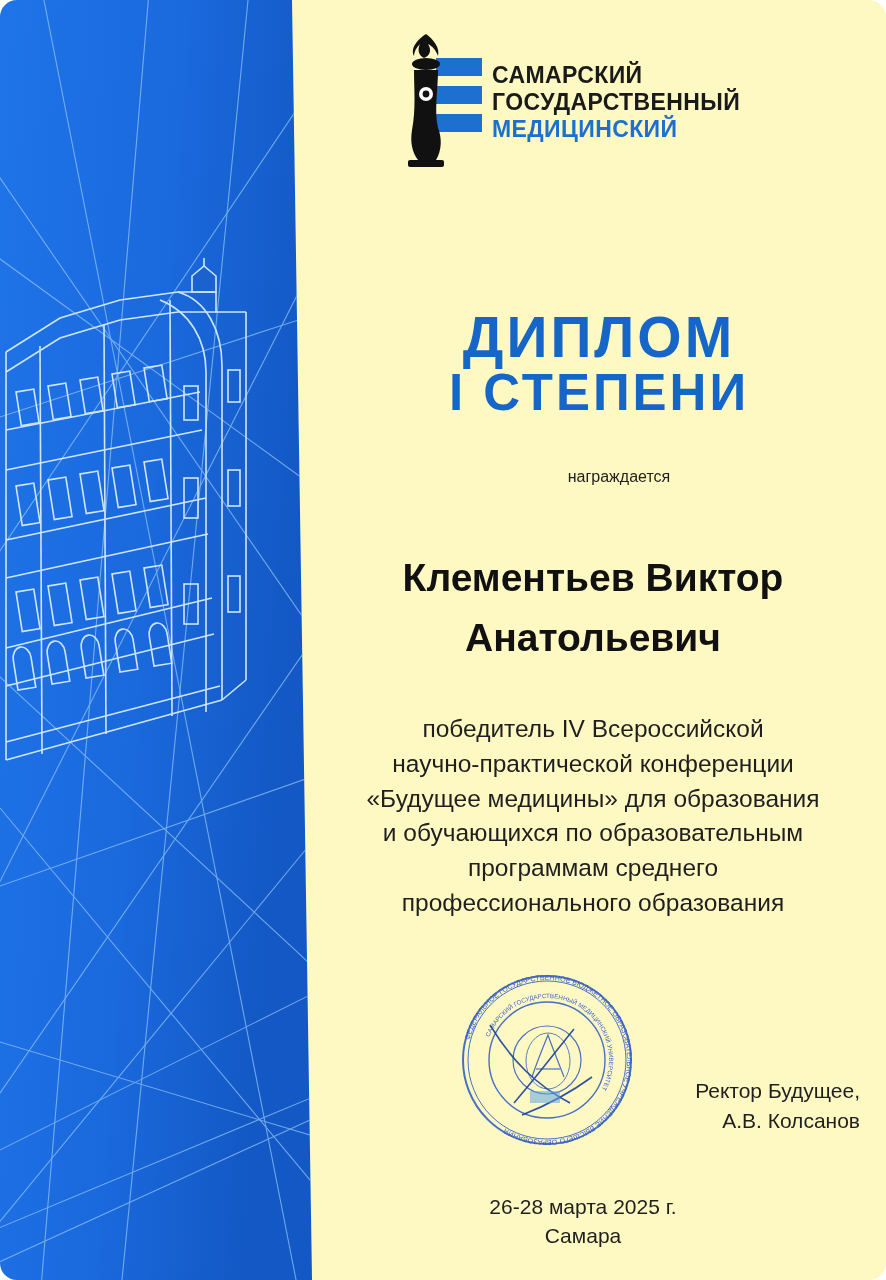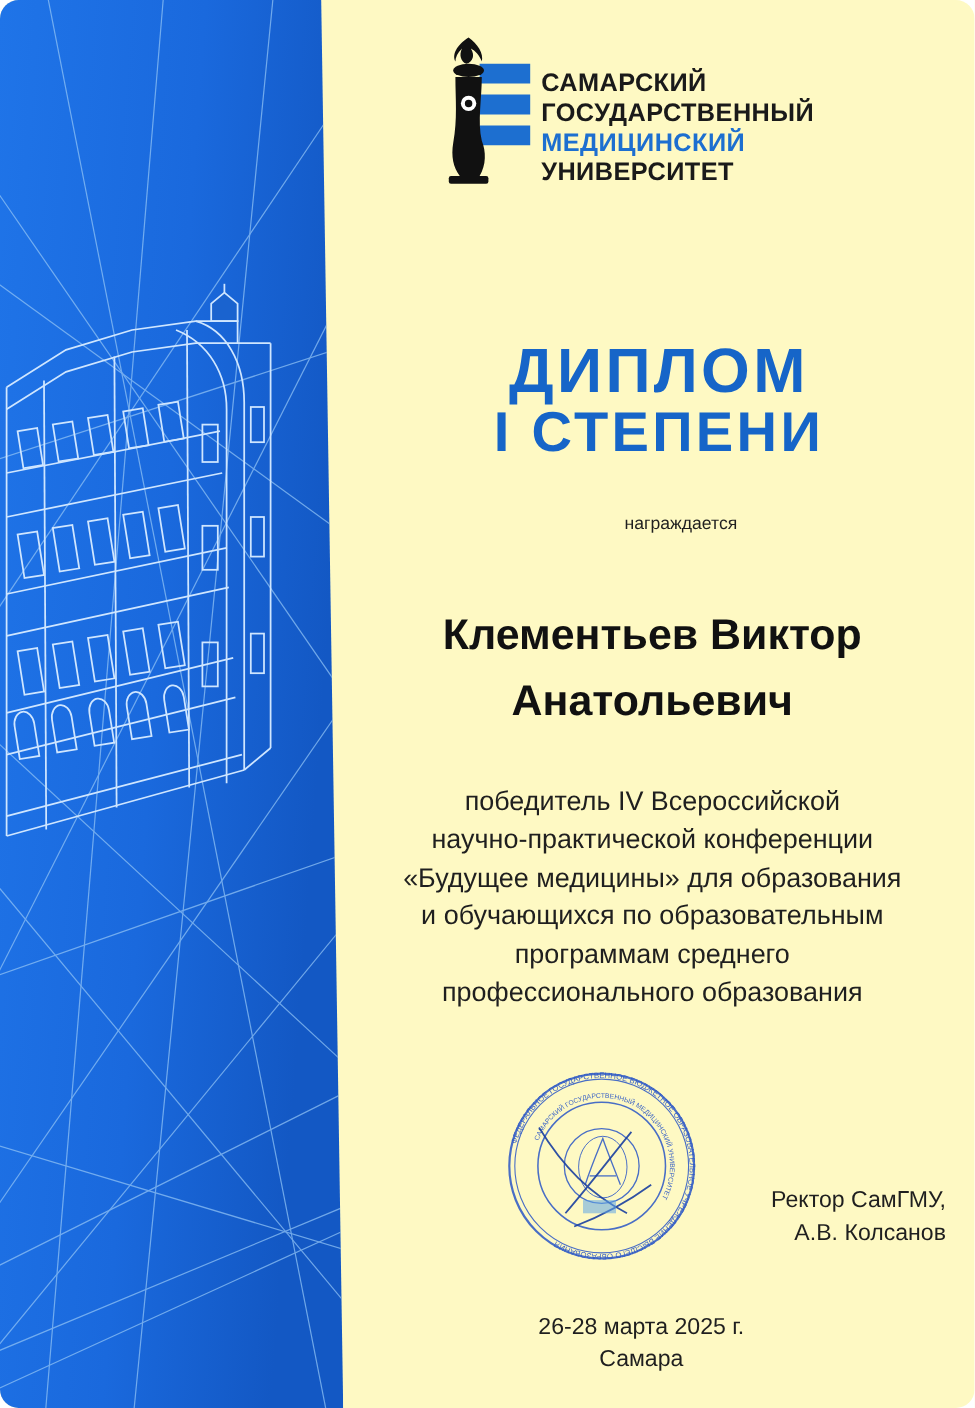--- a/index.html
+++ b/index.html
@@ -275,21 +275,20 @@
         <circle cx="34" cy="62" r="7" fill="#ffffff"></circle>
         <circle cx="34" cy="62" r="3.4" fill="#111111"></circle>
 
         <rect x="16" y="128" width="36" height="7" rx="2" fill="#111111"></rect>
       </svg>
     </div>
     <div class="logo-text">
       <div class="logo-line">САМАРСКИЙ</div>
       <div class="logo-line">ГОСУДАРСТВЕННЫЙ</div>
       <div class="logo-line accent">МЕДИЦИНСКИЙ</div>
-      <div class="logo-line">УНИВЕРСИТЕТ</div>
     </div>
   </div>
 
   <div class="title-main">ДИПЛОМ</div>
   <div class="title-sub">I СТЕПЕНИ</div>
 
   <div class="awarded-label">награждается</div>
 
   <div class="recipient">
     <div>Клементьев Виктор</div>
@@ -333,21 +332,21 @@
       <g stroke="#1a3fa0" fill="none" stroke-width="1.6" opacity="0.9">
         <path d="M38,60 C60,96 84,120 118,138"></path>
         <path d="M62,138 C86,110 104,86 122,64"></path>
         <path d="M70,150 C96,140 118,128 140,112"></path>
       </g>
       <rect x="78" y="126" width="30" height="12" fill="#5ea6e8" opacity="0.55"></rect>
     </svg>
   </div>
 
   <div class="signature">
-    <div>Ректор СамГМУ,</div>
+    <div>Ректор Будущее,</div>
     <div>А.В. Колсанов</div>
   </div>
 
   <div class="footer">
     <div>26-28 марта 2025 г.</div>
     <div>Самара</div>
   </div>
 
 </div>
 

